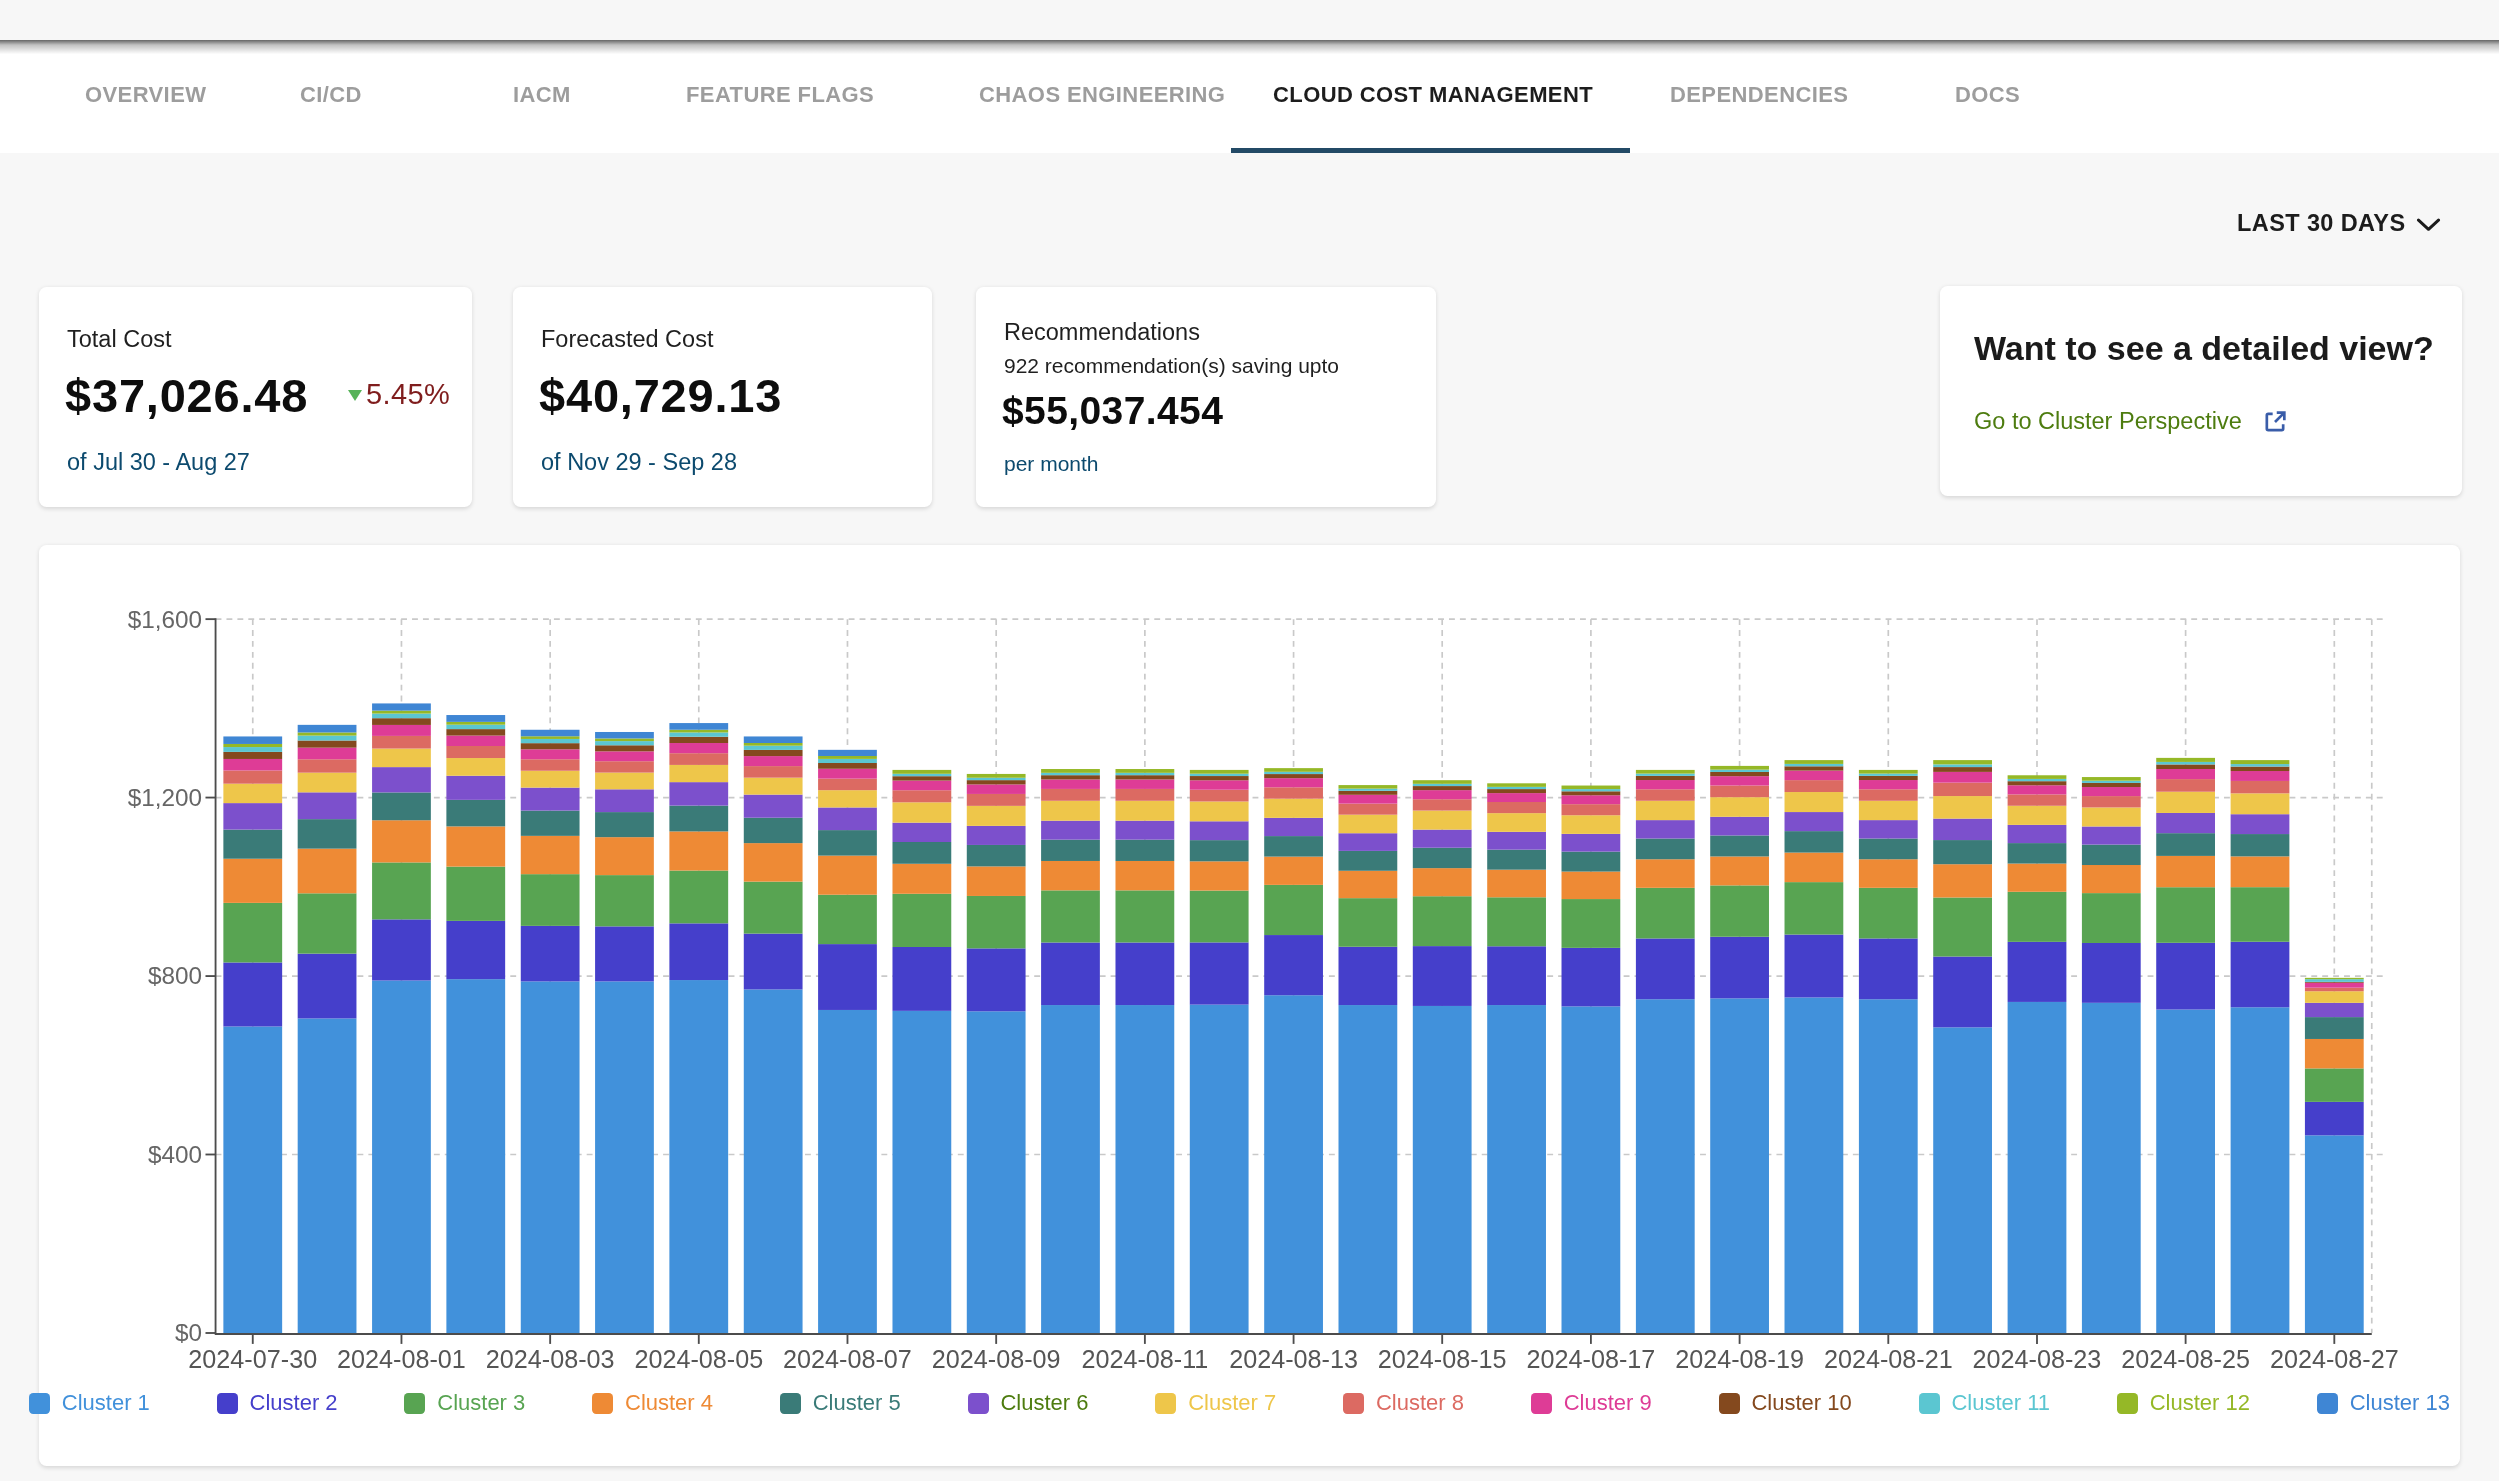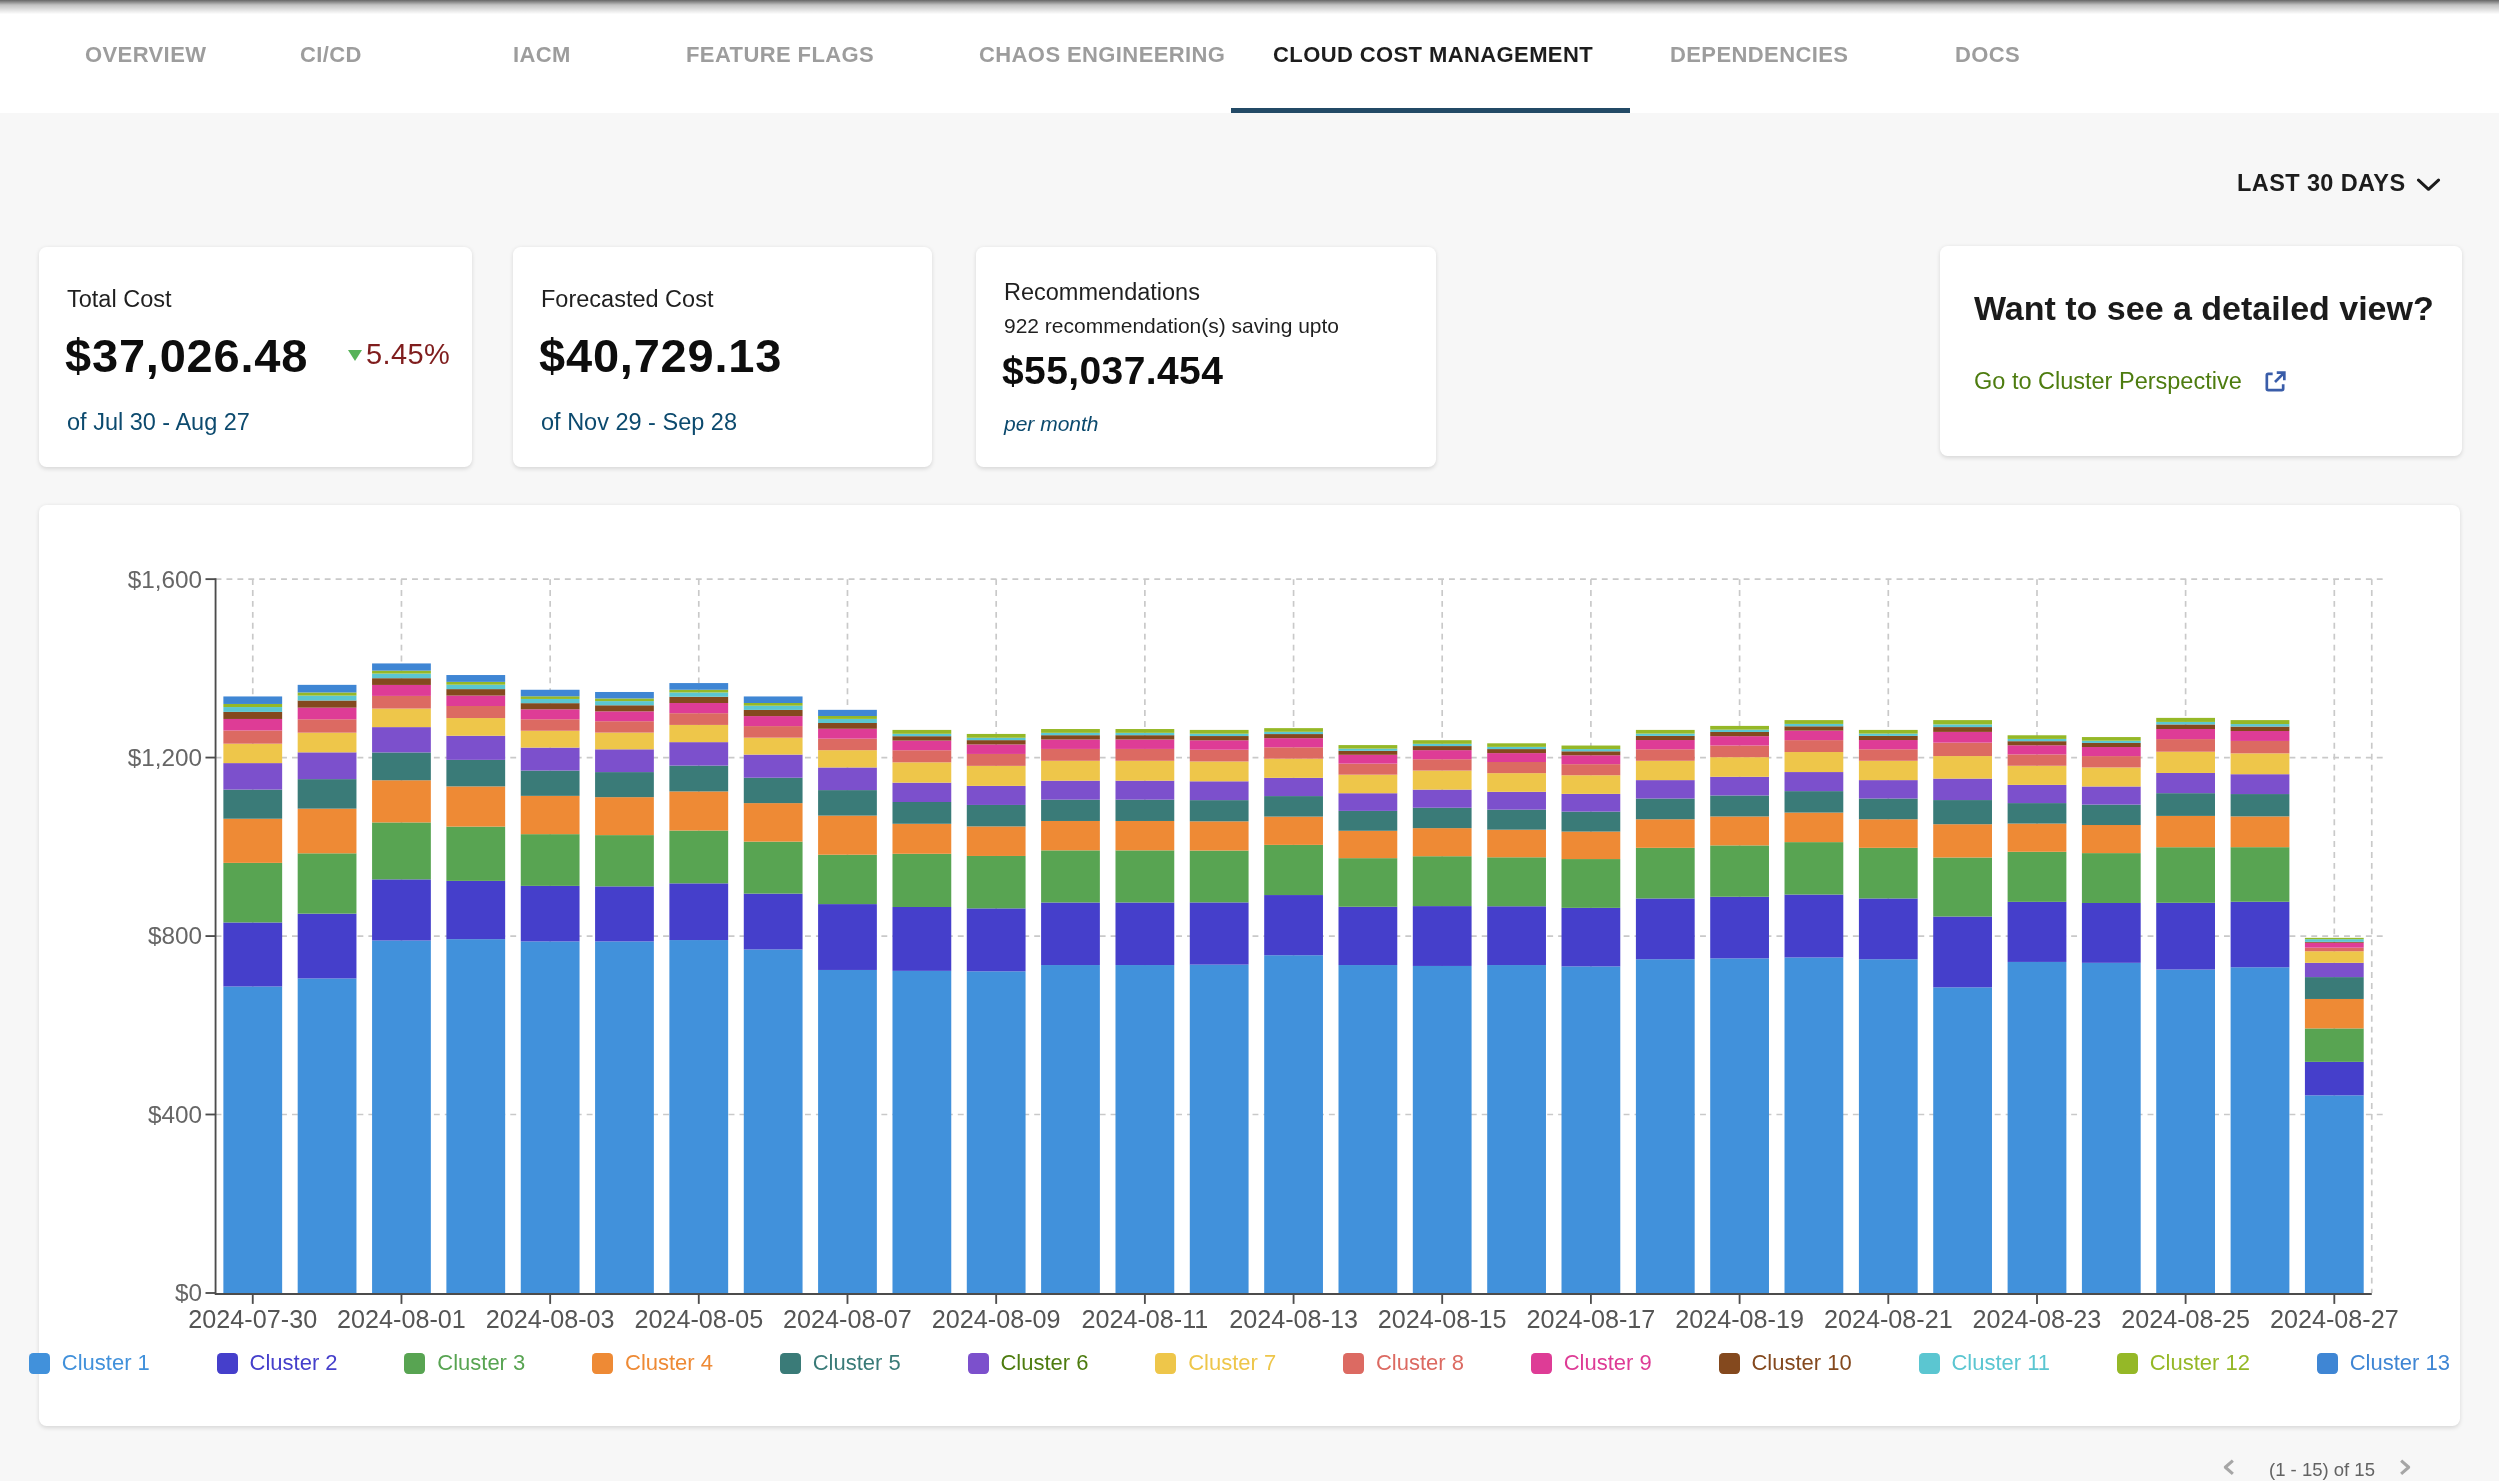--- a/index.html
+++ b/index.html
@@ -1,17 +1,17 @@
 <!DOCTYPE html>
 <html style="font-size:13.4px"><head><meta charset="utf-8">
 <style>
 * { margin:0; padding:0; box-sizing:border-box; }
 html,body { width:2500px; height:1482px; overflow:hidden; background:#f7f7f7;
   font-family:"Liberation Sans", sans-serif; }
-#page { position:relative; width:2500px; height:1182px; }
+#page { position:relative; width:2500px; height:1182px;margin-top:40px; }
 #nav { position:absolute; left:0; top:0; width:2500px; height:113px; background:#ffffff; }
 #topshadow { position:absolute; left:0; top:0; width:2500px; height:15px;
   background:linear-gradient(to bottom, rgba(0,0,0,0.60) 0px, rgba(0,0,0,0.24) 5px, rgba(0,0,0,0.0) 14.3px); }
 .tab { position:absolute; top:42px; font-size:22px; font-weight:700; letter-spacing:0.4px;
   color:#9d9d9d; white-space:nowrap; }
 .tab.active { color:#1d1d1d; }
 #underline { position:absolute; left:1231px; top:108px; width:399px; height:5px; background:#234a66; }
 #last30 { position:absolute; left:2237px; top:170px; font-size:23.5px; font-weight:700;
   letter-spacing:0.4px; color:#1c1c1c; }
 .card { position:absolute; background:#ffffff; border-radius:7.6px;
@@ -64,21 +64,21 @@
   </div>
   <div class="card" id="c2">
     <div class="clabel">Forecasted Cost</div>
     <div class="cnum">$40,729.13</div>
     <div class="cdate">of Nov 29 - Sep 28</div>
   </div>
   <div class="card" id="c3">
     <div class="clabel" style="top:32px">Recommendations</div>
     <div class="clabel" style="top:67px; font-size:21px;">922 recommendation(s) saving upto</div>
     <div class="cnum" style="top:102px; font-size:39px; letter-spacing:0.4px;text-align:center;">$55,037.454</div>
-    <div class="cdate" style="top:165px; font-size:21px;font-style:italic;">per month</div>
+    <div class="cdate" style="top:165px; font-size:21px;">per month</div>
   </div>
   <div class="card" id="c4">
     <div id="want">Want to see a detailed view?</div>
     <div id="goto">Go to Cluster Perspective<svg width="28" height="28" viewBox="0 0 24 24" style="vertical-align:-6.7px; margin-left:19.3px">
         <path d="M10 5 H6.2 C5.5 5 5 5.5 5 6.2 V17.8 C5 18.5 5.5 19 6.2 19 H17.8 C18.5 19 19 18.5 19 17.8 V14" fill="none" stroke="#3a5da9" stroke-width="2.3"></path>
         <path d="M13.5 4 H20 V10.5 M20 4 L12 12" fill="none" stroke="#3a5da9" stroke-width="2.3"></path>
       </svg></div>
   </div>
   <div id="chartcard"></div>
   <svg width="2500" height="932" viewBox="0 0 2976 1110" style="position:absolute;left:0;top:505px">

